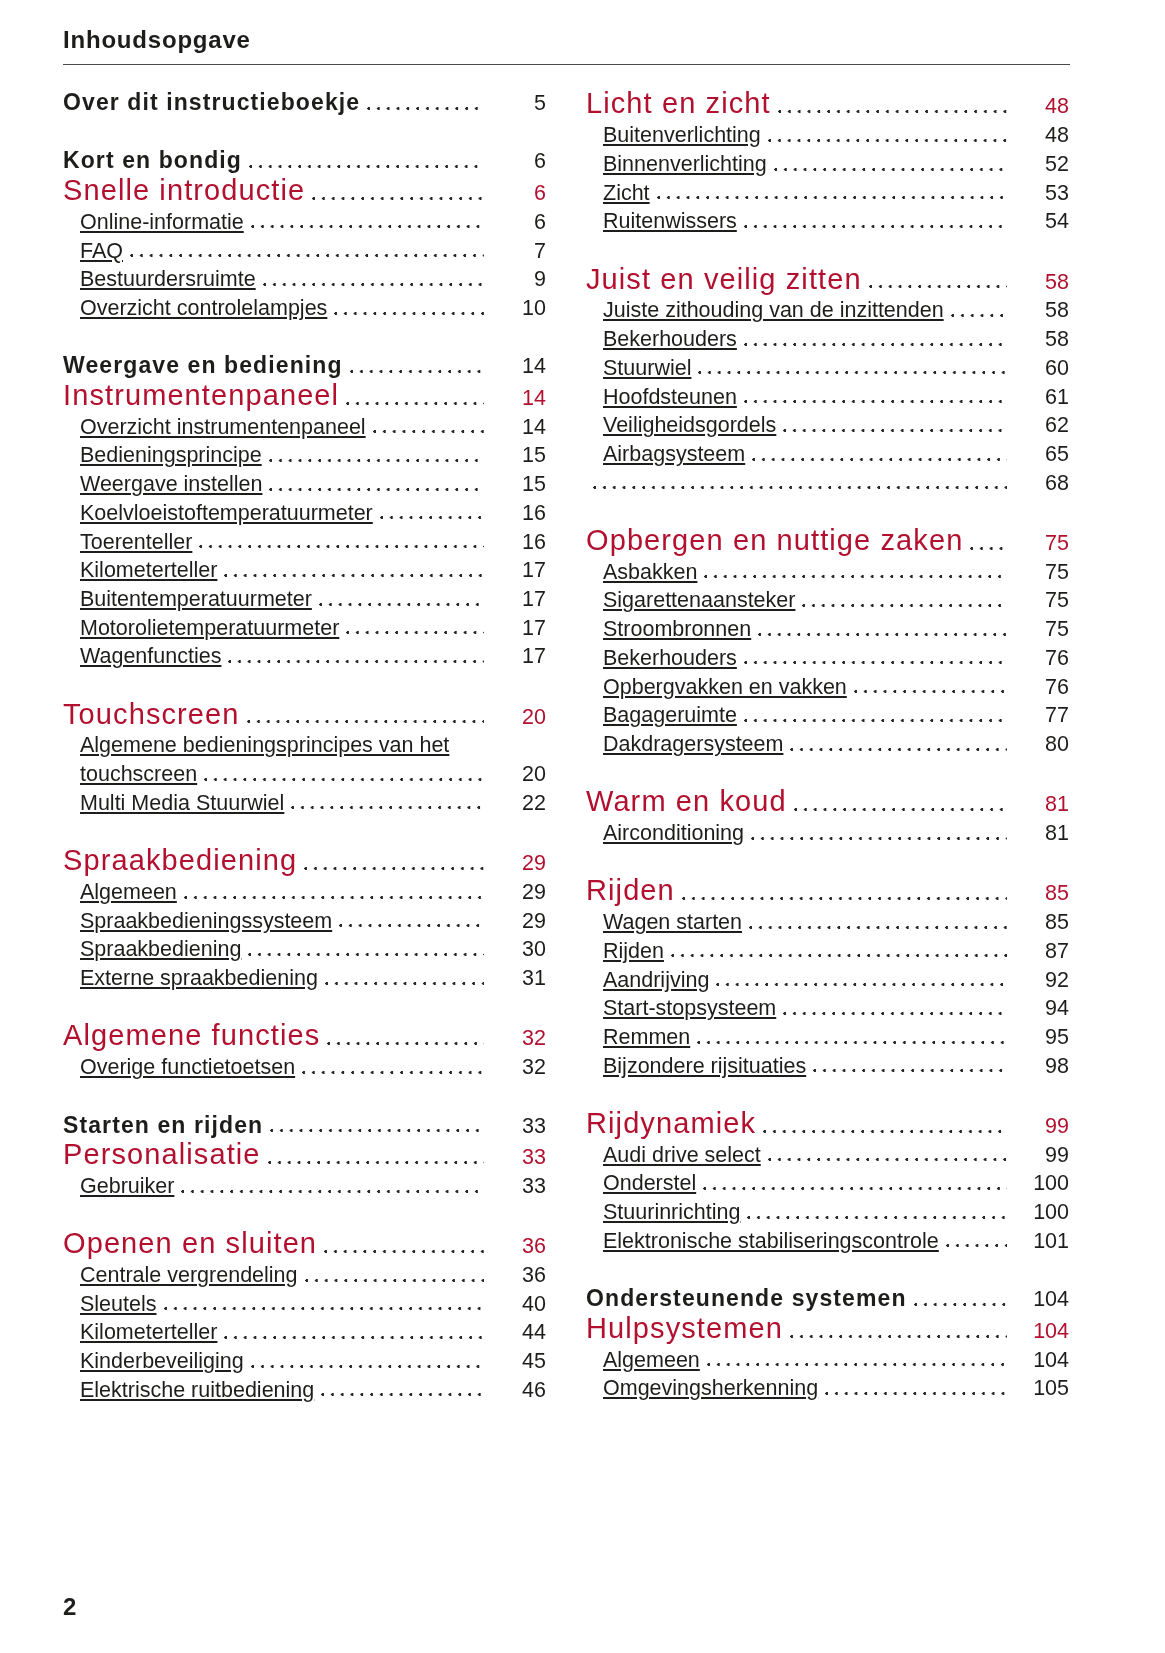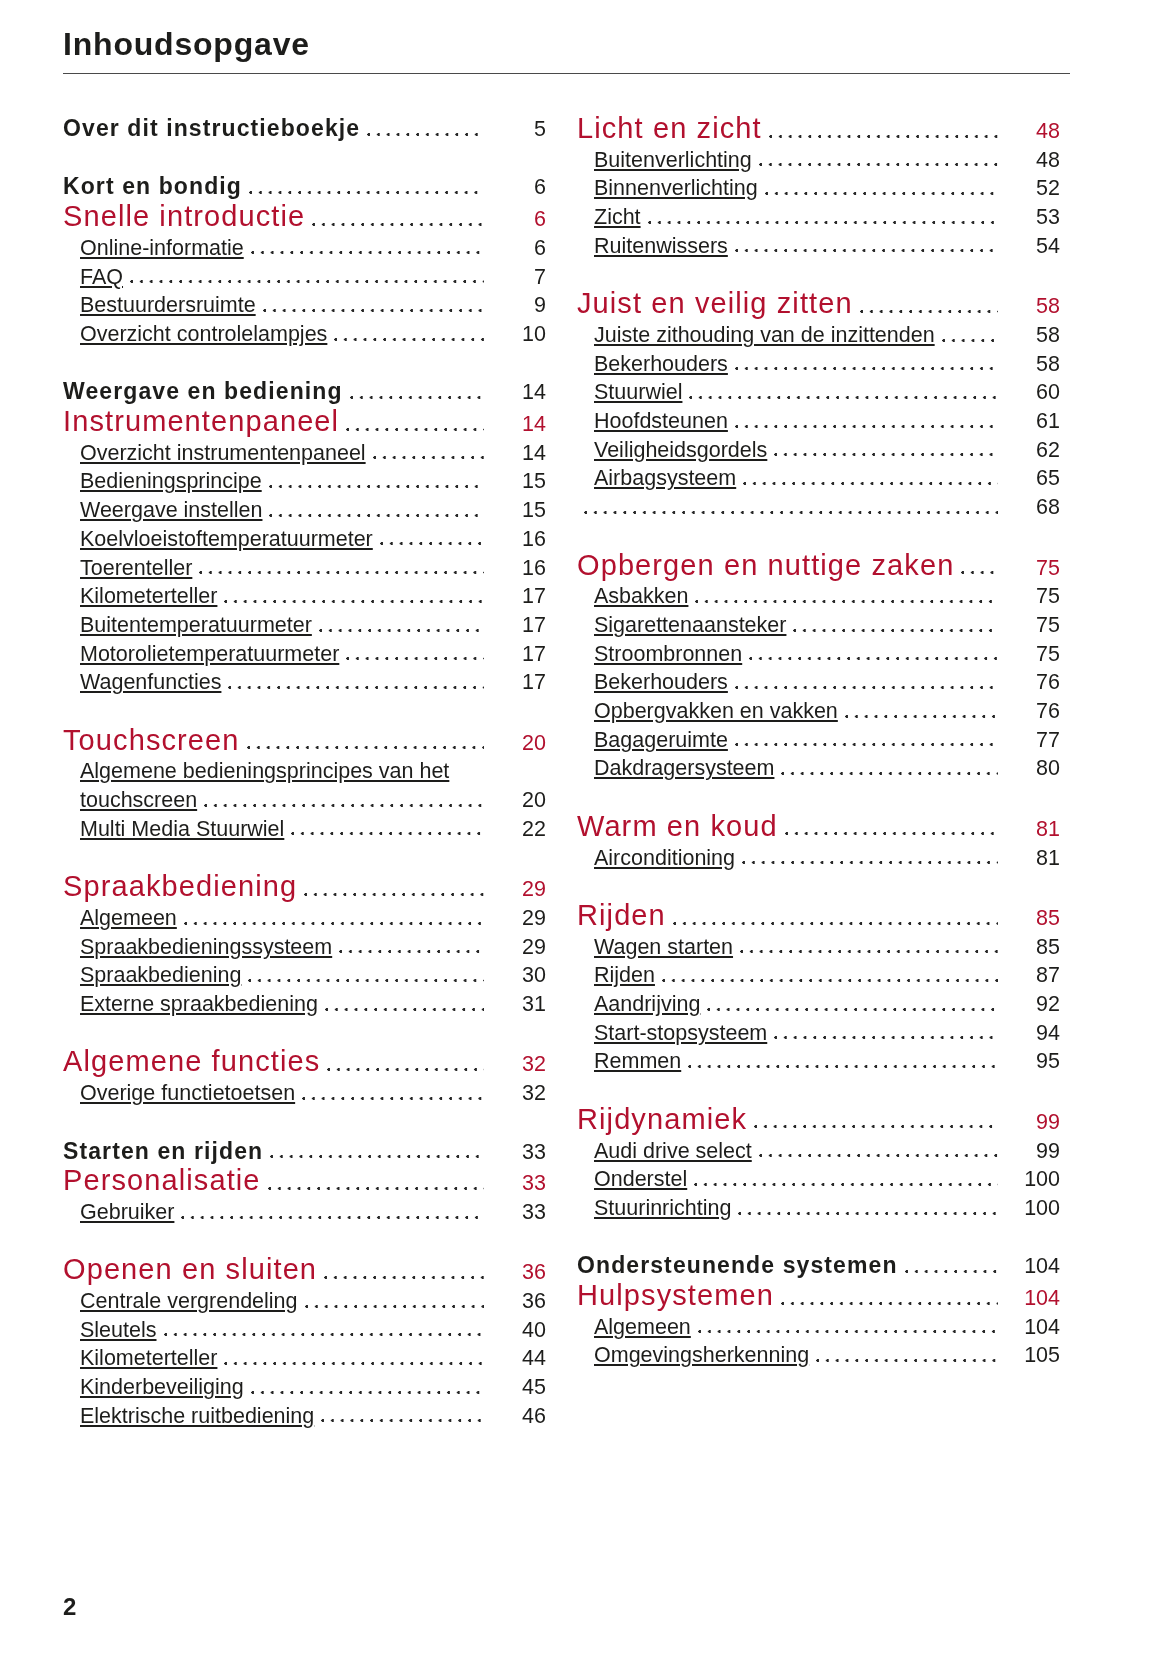--- a/index.html
+++ b/index.html
@@ -9,32 +9,33 @@
     background: #ffffff;
     font-family: "Liberation Sans", sans-serif;
     color: #1d1d1b;
     position: relative;
     overflow: hidden;
   }
   .page {
     padding: 26px 95px 0 63px;
   }
   .page-title {
-    font-size: 32px;
+    font-size: 24px;
     font-weight: 700;
     letter-spacing: 0.8px;
     color: #1d1d1b;
     margin: 0;
     padding-bottom: 10px;
     border-bottom: 1.6px solid #4a4a4a;
   }
   .columns {
     display: flex;
-    gap: 31px;
-    margin-top: 40px;
+    gap: 40px;
+    margin-top: 23px;
+    align-items: center;
   }
   .col {
     width: 483px;
     flex: none;
   }
   .block { margin-bottom: 28.7px; }
   .row {
     display: flex;
     align-items: baseline;
     line-height: 28.7px;
@@ -440,20 +441,25 @@
           <div class="row sub">
             <span class="label">Start-stopsysteem</span>
             <span class="dots"></span>
             <span class="num">94</span>
           </div>
           <div class="row sub">
             <span class="label">Remmen</span>
             <span class="dots"></span>
             <span class="num">95</span>
           </div>
+          <div class="row sub">
+            <span class="label">Bijzondere rijsituaties</span>
+            <span class="dots"></span>
+            <span class="num">98</span>
+          </div>
         </div>
         <div class="block">
           <div class="row section">
             <span class="label">Rijdynamiek</span>
             <span class="dots"></span>
             <span class="num">99</span>
           </div>
           <div class="row sub">
             <span class="label">Audi drive select</span>
             <span class="dots"></span>
@@ -461,20 +467,25 @@
           </div>
           <div class="row sub">
             <span class="label">Onderstel</span>
             <span class="dots"></span>
             <span class="num">100</span>
           </div>
           <div class="row sub">
             <span class="label">Stuurinrichting</span>
             <span class="dots"></span>
             <span class="num">100</span>
+          </div>
+          <div class="row sub">
+            <span class="label">Elektronische stabiliseringscontrole</span>
+            <span class="dots"></span>
+            <span class="num">101</span>
           </div>
         </div>
         <div class="block">
           <div class="row chapter">
             <span class="label">Ondersteunende systemen</span>
             <span class="dots"></span>
             <span class="num">104</span>
           </div>
           <div class="row section">
             <span class="label">Hulpsystemen</span>

